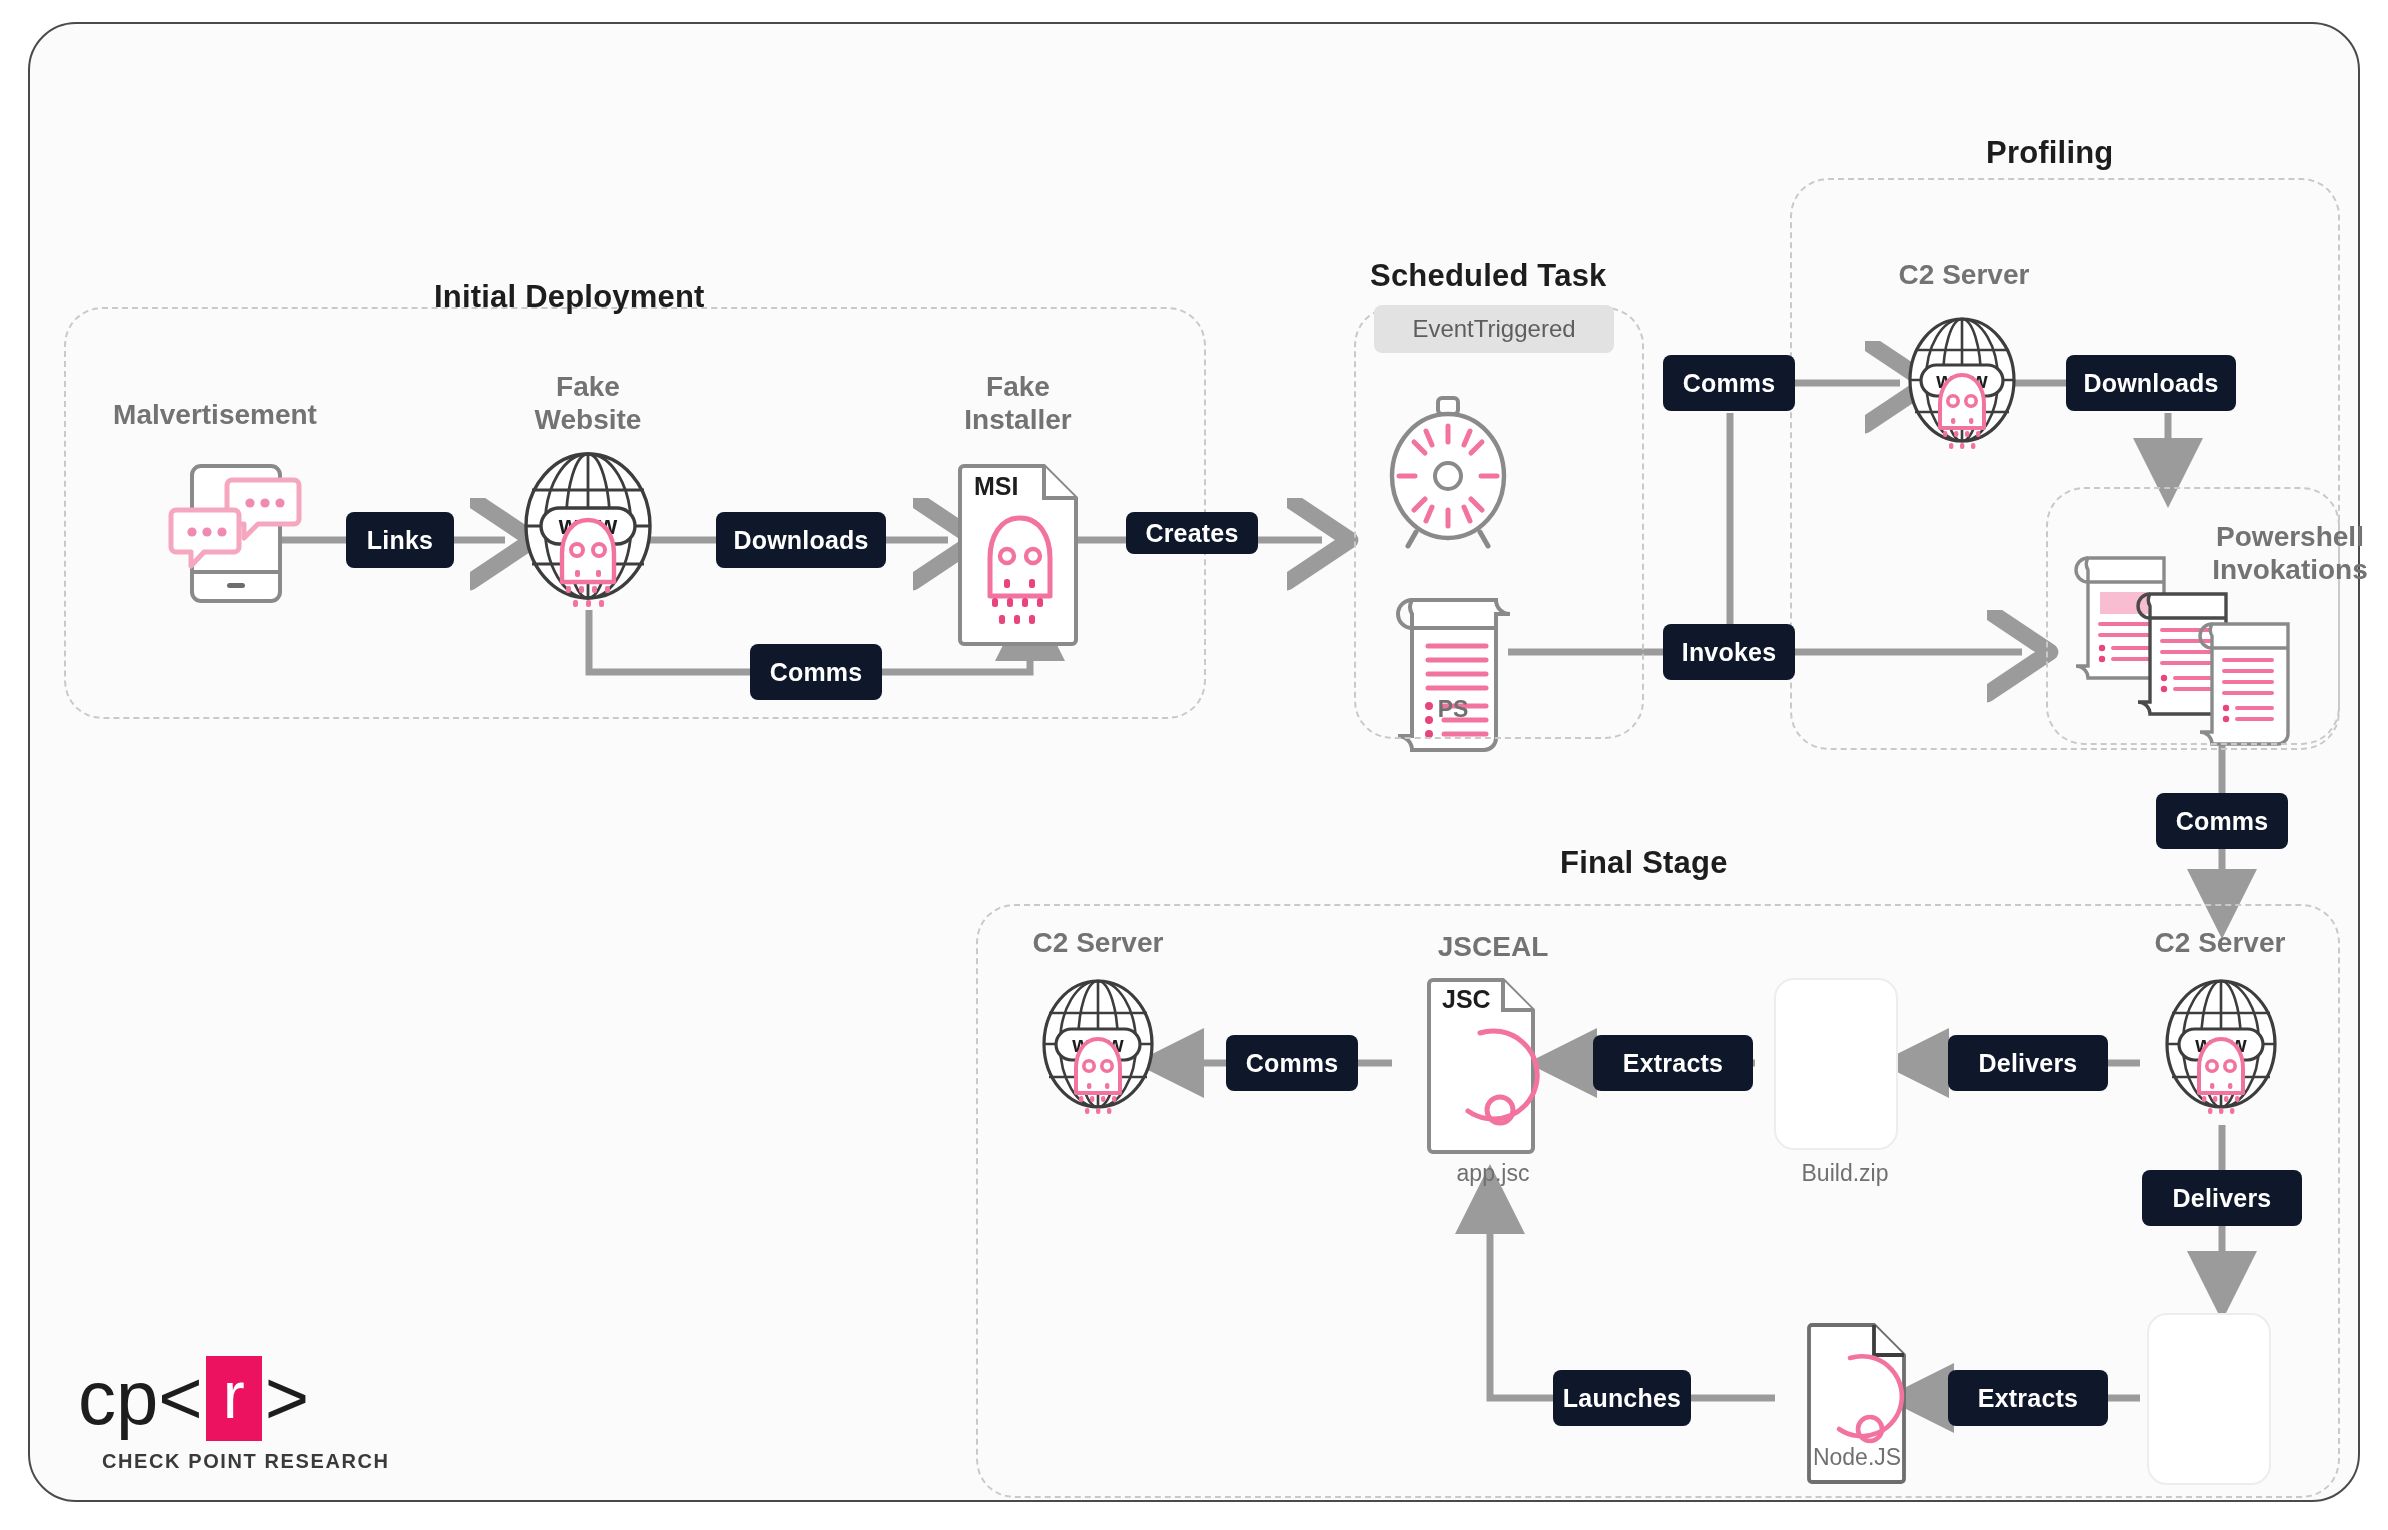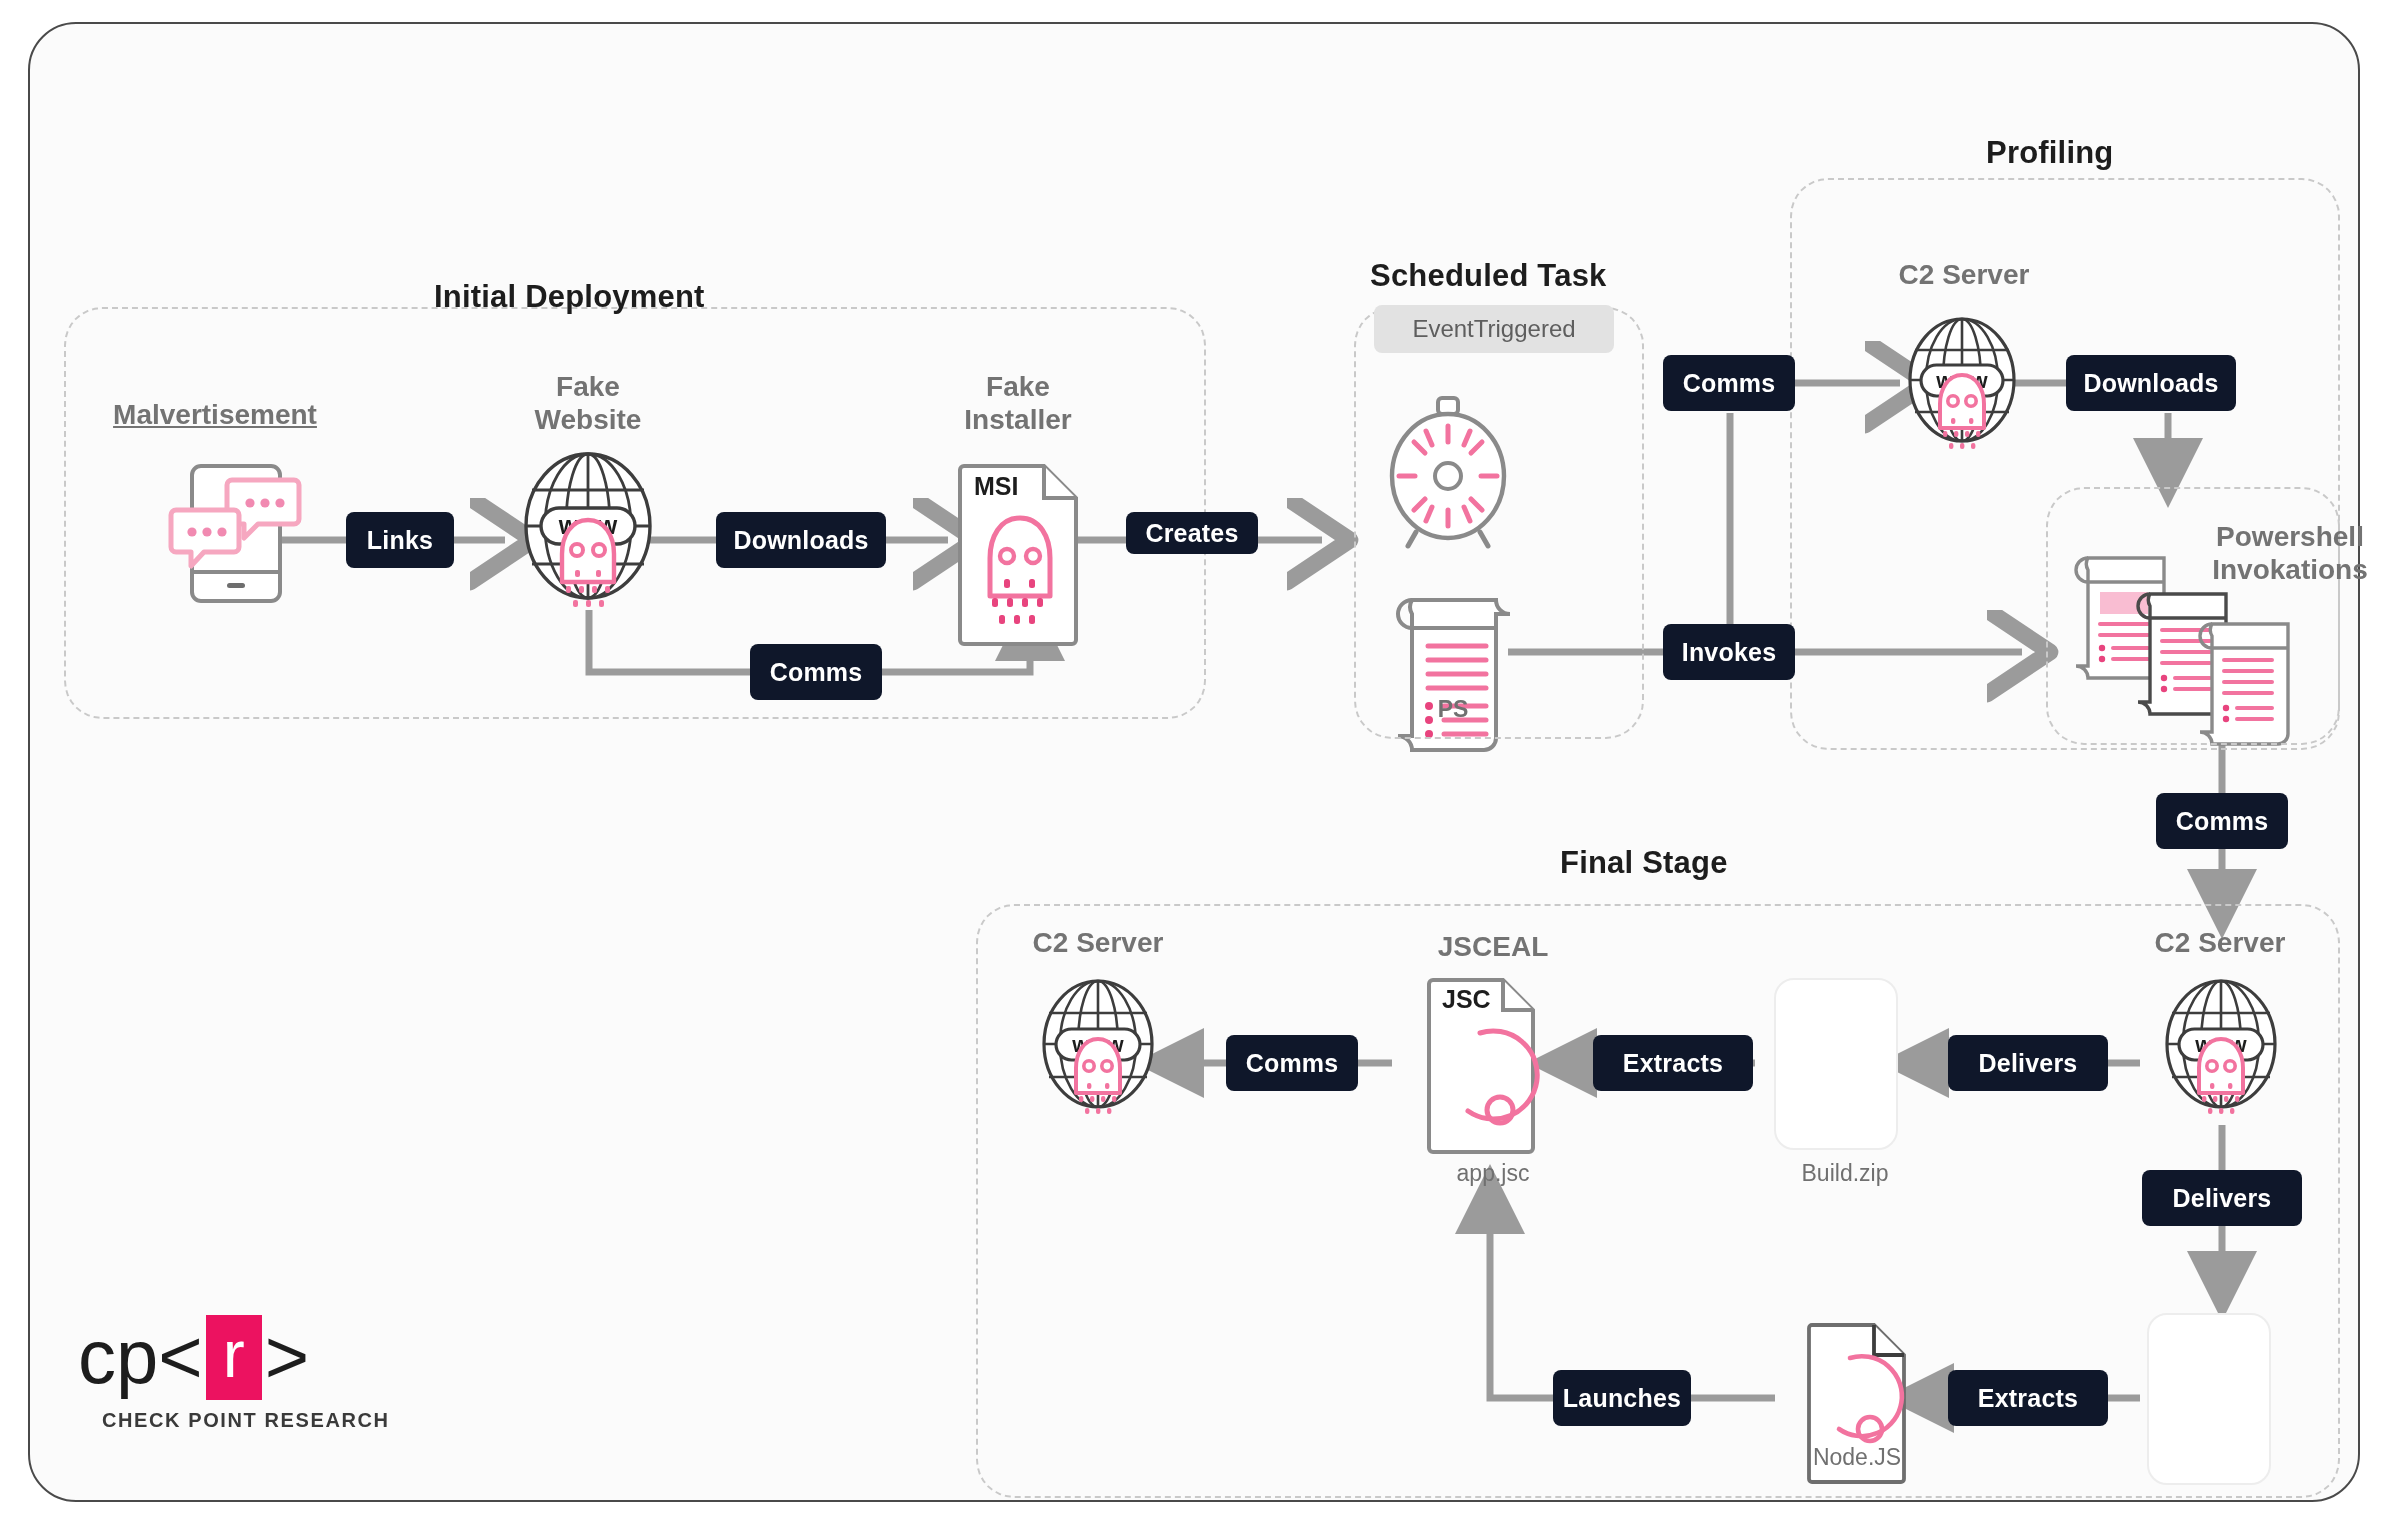--- a/index.html
+++ b/index.html
@@ -46,21 +46,21 @@
     font-size:24px;display:flex;align-items:center;justify-content:center;
     box-sizing:border-box;white-space:nowrap;
   }
   
   .card{
     position:absolute;border:2px solid #ededed;border-radius:20px;
     background:#ffffff;box-sizing:border-box;
   }
   
   #cpr{position:absolute;left:78px;top:1318px;}
-  .cpr-row{display:flex;align-items:center;height:78px;}
+  .cpr-row{display:flex;align-items:center;height:78px;margin-top:41px;}
   .cpr-text{font-size:76px;color:#1d1d1d;line-height:1;font-weight:normal;
             font-family:"Liberation Sans", sans-serif;}
   .cpr-r{
     background:#ec1260;color:#ffffff;font-size:66px;line-height:1;
     padding:6px 17px 13px 17px;margin:0 3px;
   }
   .cpr-sub{
     font-size:20px;font-weight:bold;color:#3a3a3a;letter-spacing:1.6px;
     margin-top:13px;margin-left:24px;
   }
@@ -426,21 +426,21 @@
 <div class="group" style="left:1354px;top:307px;width:290px;height:432px;"></div>
 <div class="group" style="left:1790px;top:178px;width:550px;height:572px;"></div>
 <div class="group" style="left:2046px;top:487px;width:294px;height:258px;"></div>
 <div class="group" style="left:976px;top:904px;width:1364px;height:594px;"></div>
 
 <div class="sec-title" style="left:434px;top:235px;margin-top:44px;">Initial Deployment</div>
 <div class="sec-title" style="left:1370px;top:258px;">Scheduled Task</div>
 <div class="sec-title" style="left:1986px;top:135px;">Profiling</div>
 <div class="sec-title" style="left:1560px;top:845px;">Final Stage</div>
 
-<div class="cap" style="left:90px;top:398px;width:250px;text-decoration:underline;">Malvertisement</div>
+<div class="cap" style="left:90px;top:398px;width:250px;">Malvertisement</div>
 <div class="cap" style="left:478px;top:370px;width:220px;">Fake
 Website</div>
 <div class="cap" style="left:908px;top:370px;width:220px;">Fake
 Installer</div>
 <div class="chip" style="left:1374px;top:305px;width:240px;height:48px;">EventTriggered</div>
 <div class="subcap" style="left:1388px;top:696px;width:130px;font-weight:bold;">PS</div>
 <div class="cap" style="left:1852px;top:258px;width:224px;">C2 Server</div>
 <div class="cap" style="left:2190px;top:520px;width:200px;">Powershell
 Invokations</div>
 <div class="cap" style="left:2108px;top:926px;width:224px;">C2 Server</div>

